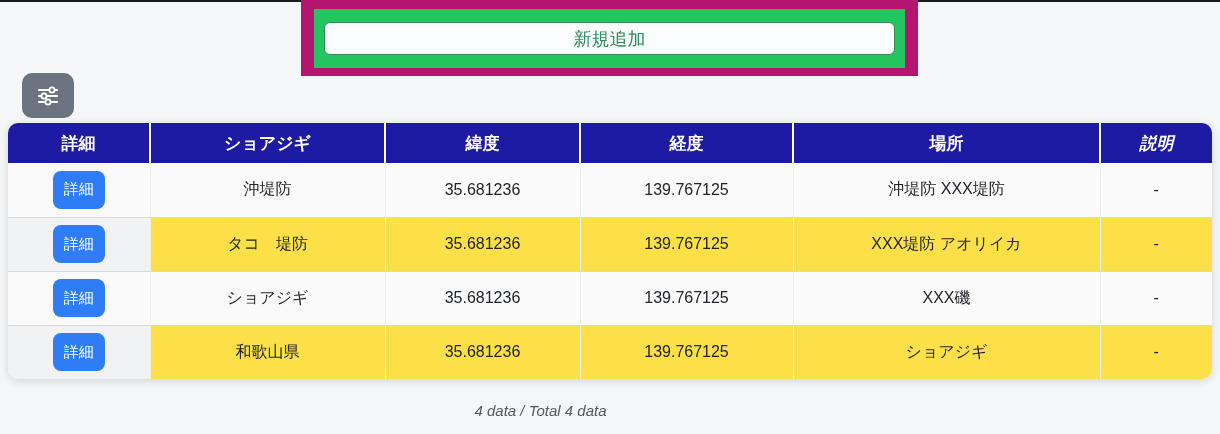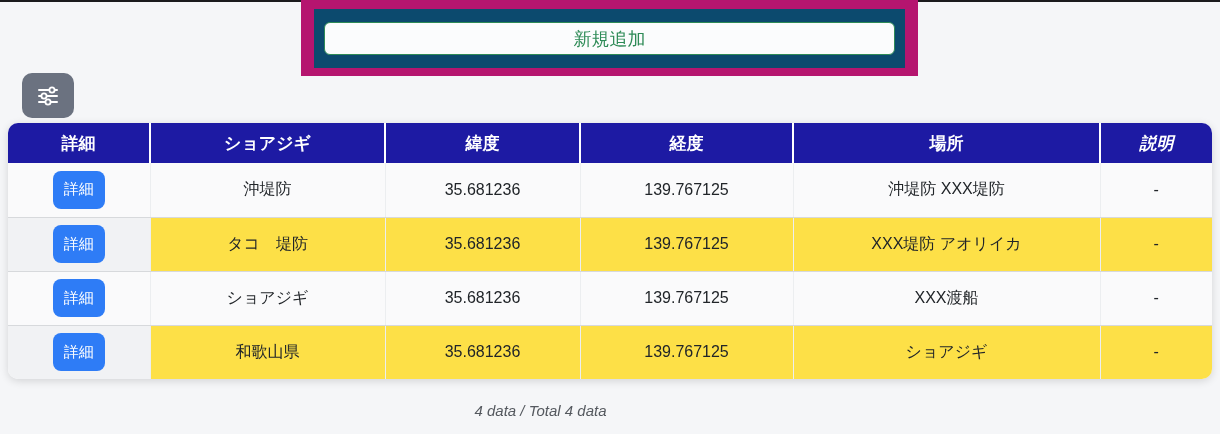--- a/index.html
+++ b/index.html
@@ -24,21 +24,21 @@
     background:var(--top-line);
   }
   
   .annotation-box{
     position:absolute;left:301px;top:0;width:617px;height:76px;
     background:var(--annotation);
     z-index:5;
   }
   .annotation-inner{
     position:absolute;left:13px;right:13px;top:9px;bottom:8px;
-    background:#0c4a6e;
+    background:#22c55e;
     display:flex;
     padding:13px 10px;
   }
   .add-button{
     flex:1;
     border:1px solid var(--green);
     border-radius:6px;
     background:#fbfcfd;
     color:var(--green);
     font-size:18px;
@@ -176,21 +176,21 @@
     <td>XXX堤防 アオリイカ</td>
     <td>-</td>
   </tr>
         <tr>
     <td class="col-detail">
       <button class="detail-button">詳細</button>
     </td>
     <td>ショアジギ</td>
     <td>35.681236</td>
     <td>139.767125</td>
-    <td>XXX渡船</td>
+    <td>XXX磯</td>
     <td>-</td>
   </tr>
         <tr>
     <td class="col-detail">
       <button class="detail-button">詳細</button>
     </td>
     <td>和歌山県</td>
     <td>35.681236</td>
     <td>139.767125</td>
     <td>ショアジギ</td>

